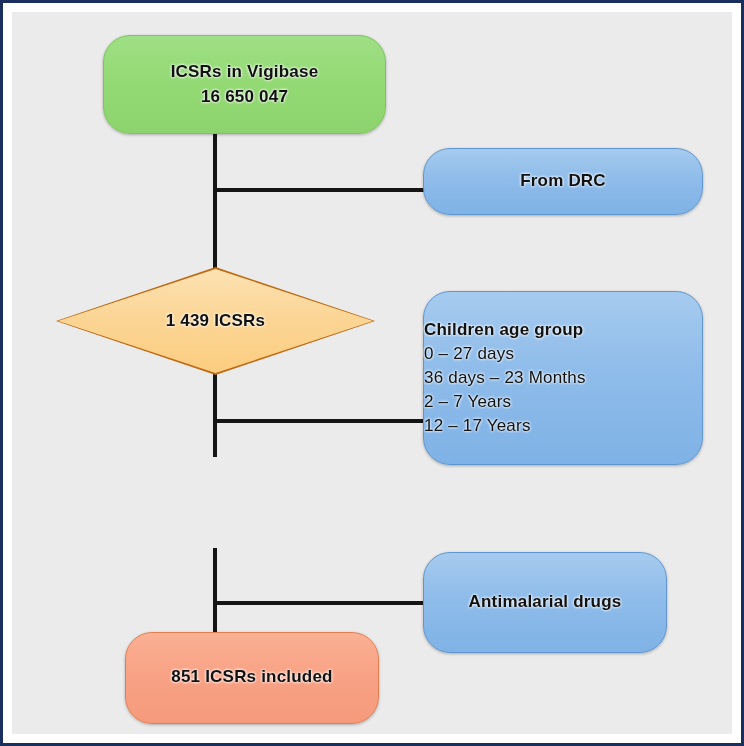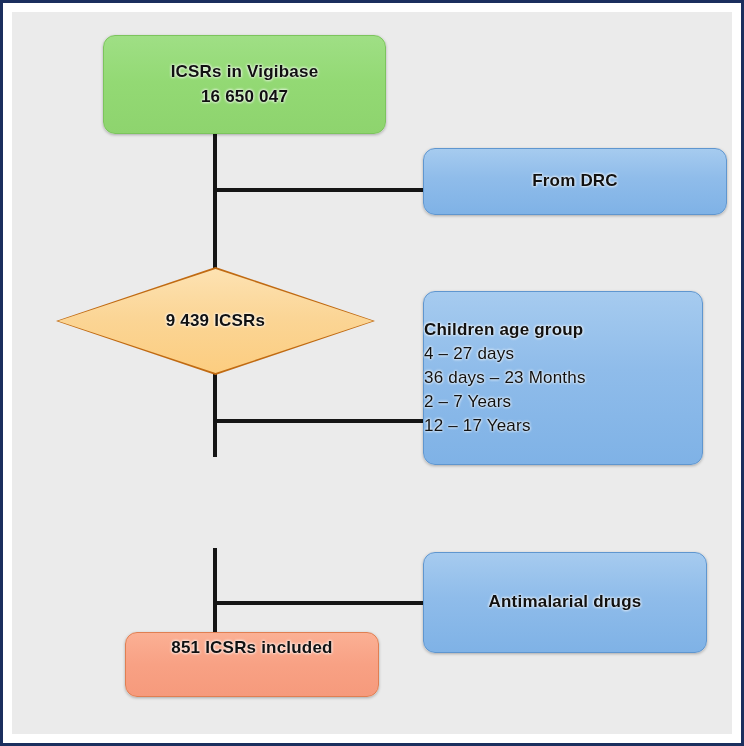--- a/index.html
+++ b/index.html
@@ -39,21 +39,21 @@
     position: absolute;
     z-index: 3;
     box-sizing: border-box;
     display: flex;
     flex-direction: column;
     justify-content: center;
     align-items: center;
     text-align: center;
   }
   .rounded {
-    border-radius: 12px;
+    border-radius: 27px;
     box-shadow: 0 1px 3px rgba(0,0,0,0.28);
   }
   .node-green {
     background: linear-gradient(180deg, #9fdf85 0%, #93d974 48%, #8ed46e 100%);
     border: 1px solid #7cc45d;
   }
   .node-blue {
     background: linear-gradient(180deg, #a6cbef 0%, #8fbcea 45%, #7fb2e6 100%);
     border: 1px solid #5f96cf;
   }
@@ -120,43 +120,43 @@
     <div class="line h-line" style="left:201px; top:407px; width:212px;"></div>
 
     <div class="line v-line" style="left:201px; top:536px; height:90px;"></div>
     <div class="line h-line" style="left:201px; top:589px; width:212px;"></div>
 
     <div class="node rounded node-green" style="left:91px; top:23px; width:283px; height:99px;">
       <div class="label">ICSRs in Vigibase</div>
       <div class="label">16 650 047</div>
     </div>
 
-    <div class="node rounded node-blue" style="left:411px; top:136px; width:304px; height:67px;">
+    <div class="node rounded node-blue" style="left:411px; top:136px; width:280px; height:67px;">
       <div class="label">From DRC</div>
     </div>
 
     <div class="diamond-wrap" style="left:44px; top:255px; width:319px; height:108px;">
       <div class="diamond-outline"></div>
       <div class="diamond-inner"></div>
       <div class="diamond-text">
-        <div class="label">9 439 ICSRs</div>
+        <div class="label">1 439 ICSRs</div>
       </div>
     </div>
 
     <div class="node rounded node-blue list-box" style="left:411px; top:279px; width:280px; height:174px;">
       <div class="label">Children age group</div>
-      <div class="label normal">4 – 27 days</div>
+      <div class="label normal">0 – 27 days</div>
       <div class="label normal">36 days – 23 Months</div>
       <div class="label normal">2 – 7 Years</div>
       <div class="label normal">12 – 17 Years</div>
     </div>
 
 
-    <div class="node rounded node-blue" style="left:411px; top:540px; width:284px; height:101px;">
+    <div class="node rounded node-blue" style="left:411px; top:540px; width:244px; height:101px;">
       <div class="label">Antimalarial drugs</div>
     </div>
 
-    <div class="node rounded node-orange-box" style="left:113px; top:620px; width:254px; height:65px; justify-content:flex-start; padding-top:3px;">
+    <div class="node rounded node-orange-box" style="left:113px; top:620px; width:254px; height:92px; justify-content:flex-start; padding-top:32px;">
       <div class="label">851 ICSRs included</div>
     </div>
 
   </div>
 </div>
 
 </body></html>

